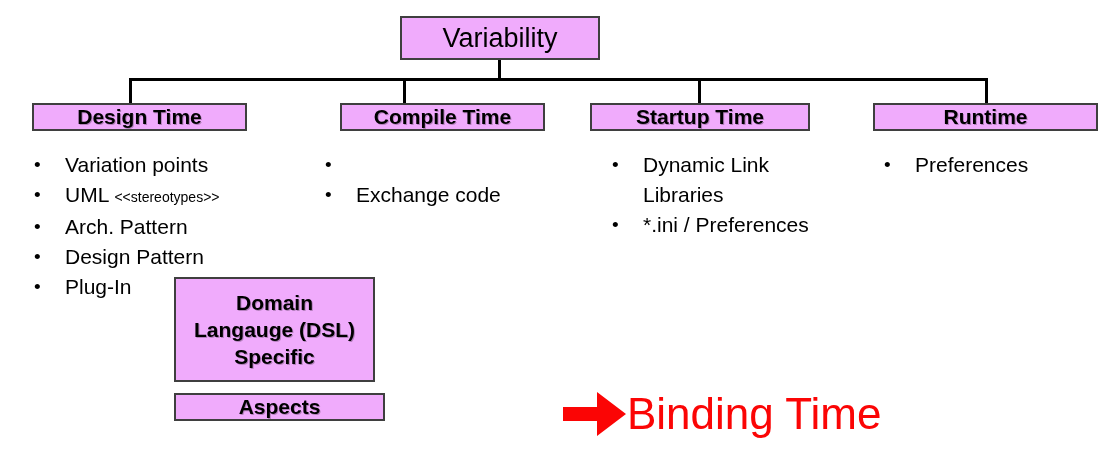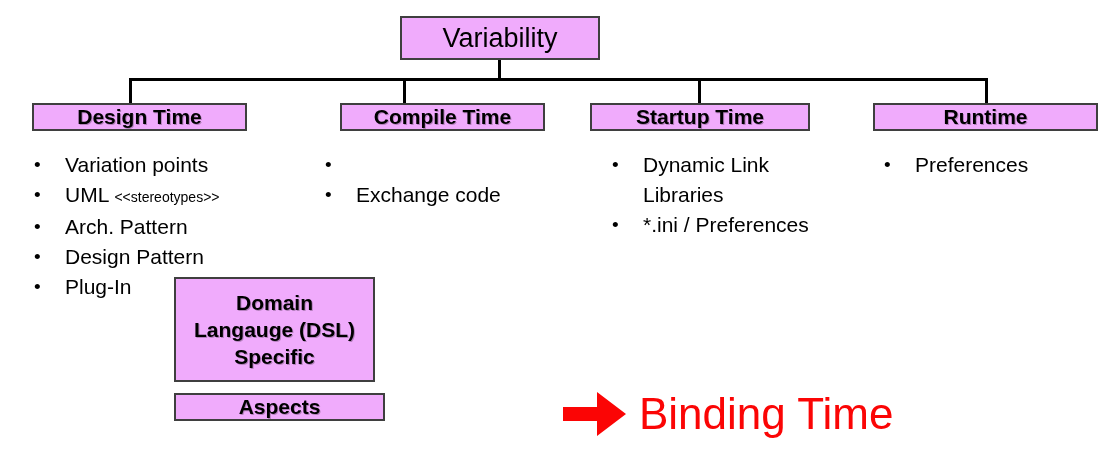--- a/index.html
+++ b/index.html
@@ -28,21 +28,20 @@
   .connector { position: absolute; background: #000000; }
   .blist { position: absolute; font-size: 21px; line-height: 30px; }
   .blist .li { display: flex; align-items: flex-start; }
   .blist .bullet { width: 31px; flex: 0 0 31px; font-size: 19px; }
   .blist .itext { display: block; }
   .note { font-size: 14px; }
   .annotation {
     position: absolute;
     display: flex;
     align-items: center;
-    gap: 12px;
   }
   .annotation .atext { font-size: 44px; line-height: 50px; white-space: nowrap; }
   .arrow-icon { display: block; }
 </style>
 </head>
 <body>
 
 <div class="stage">
 
   <div class="gbox root-box" style="left:400px; top:16px; width:200px; height:44px;">

